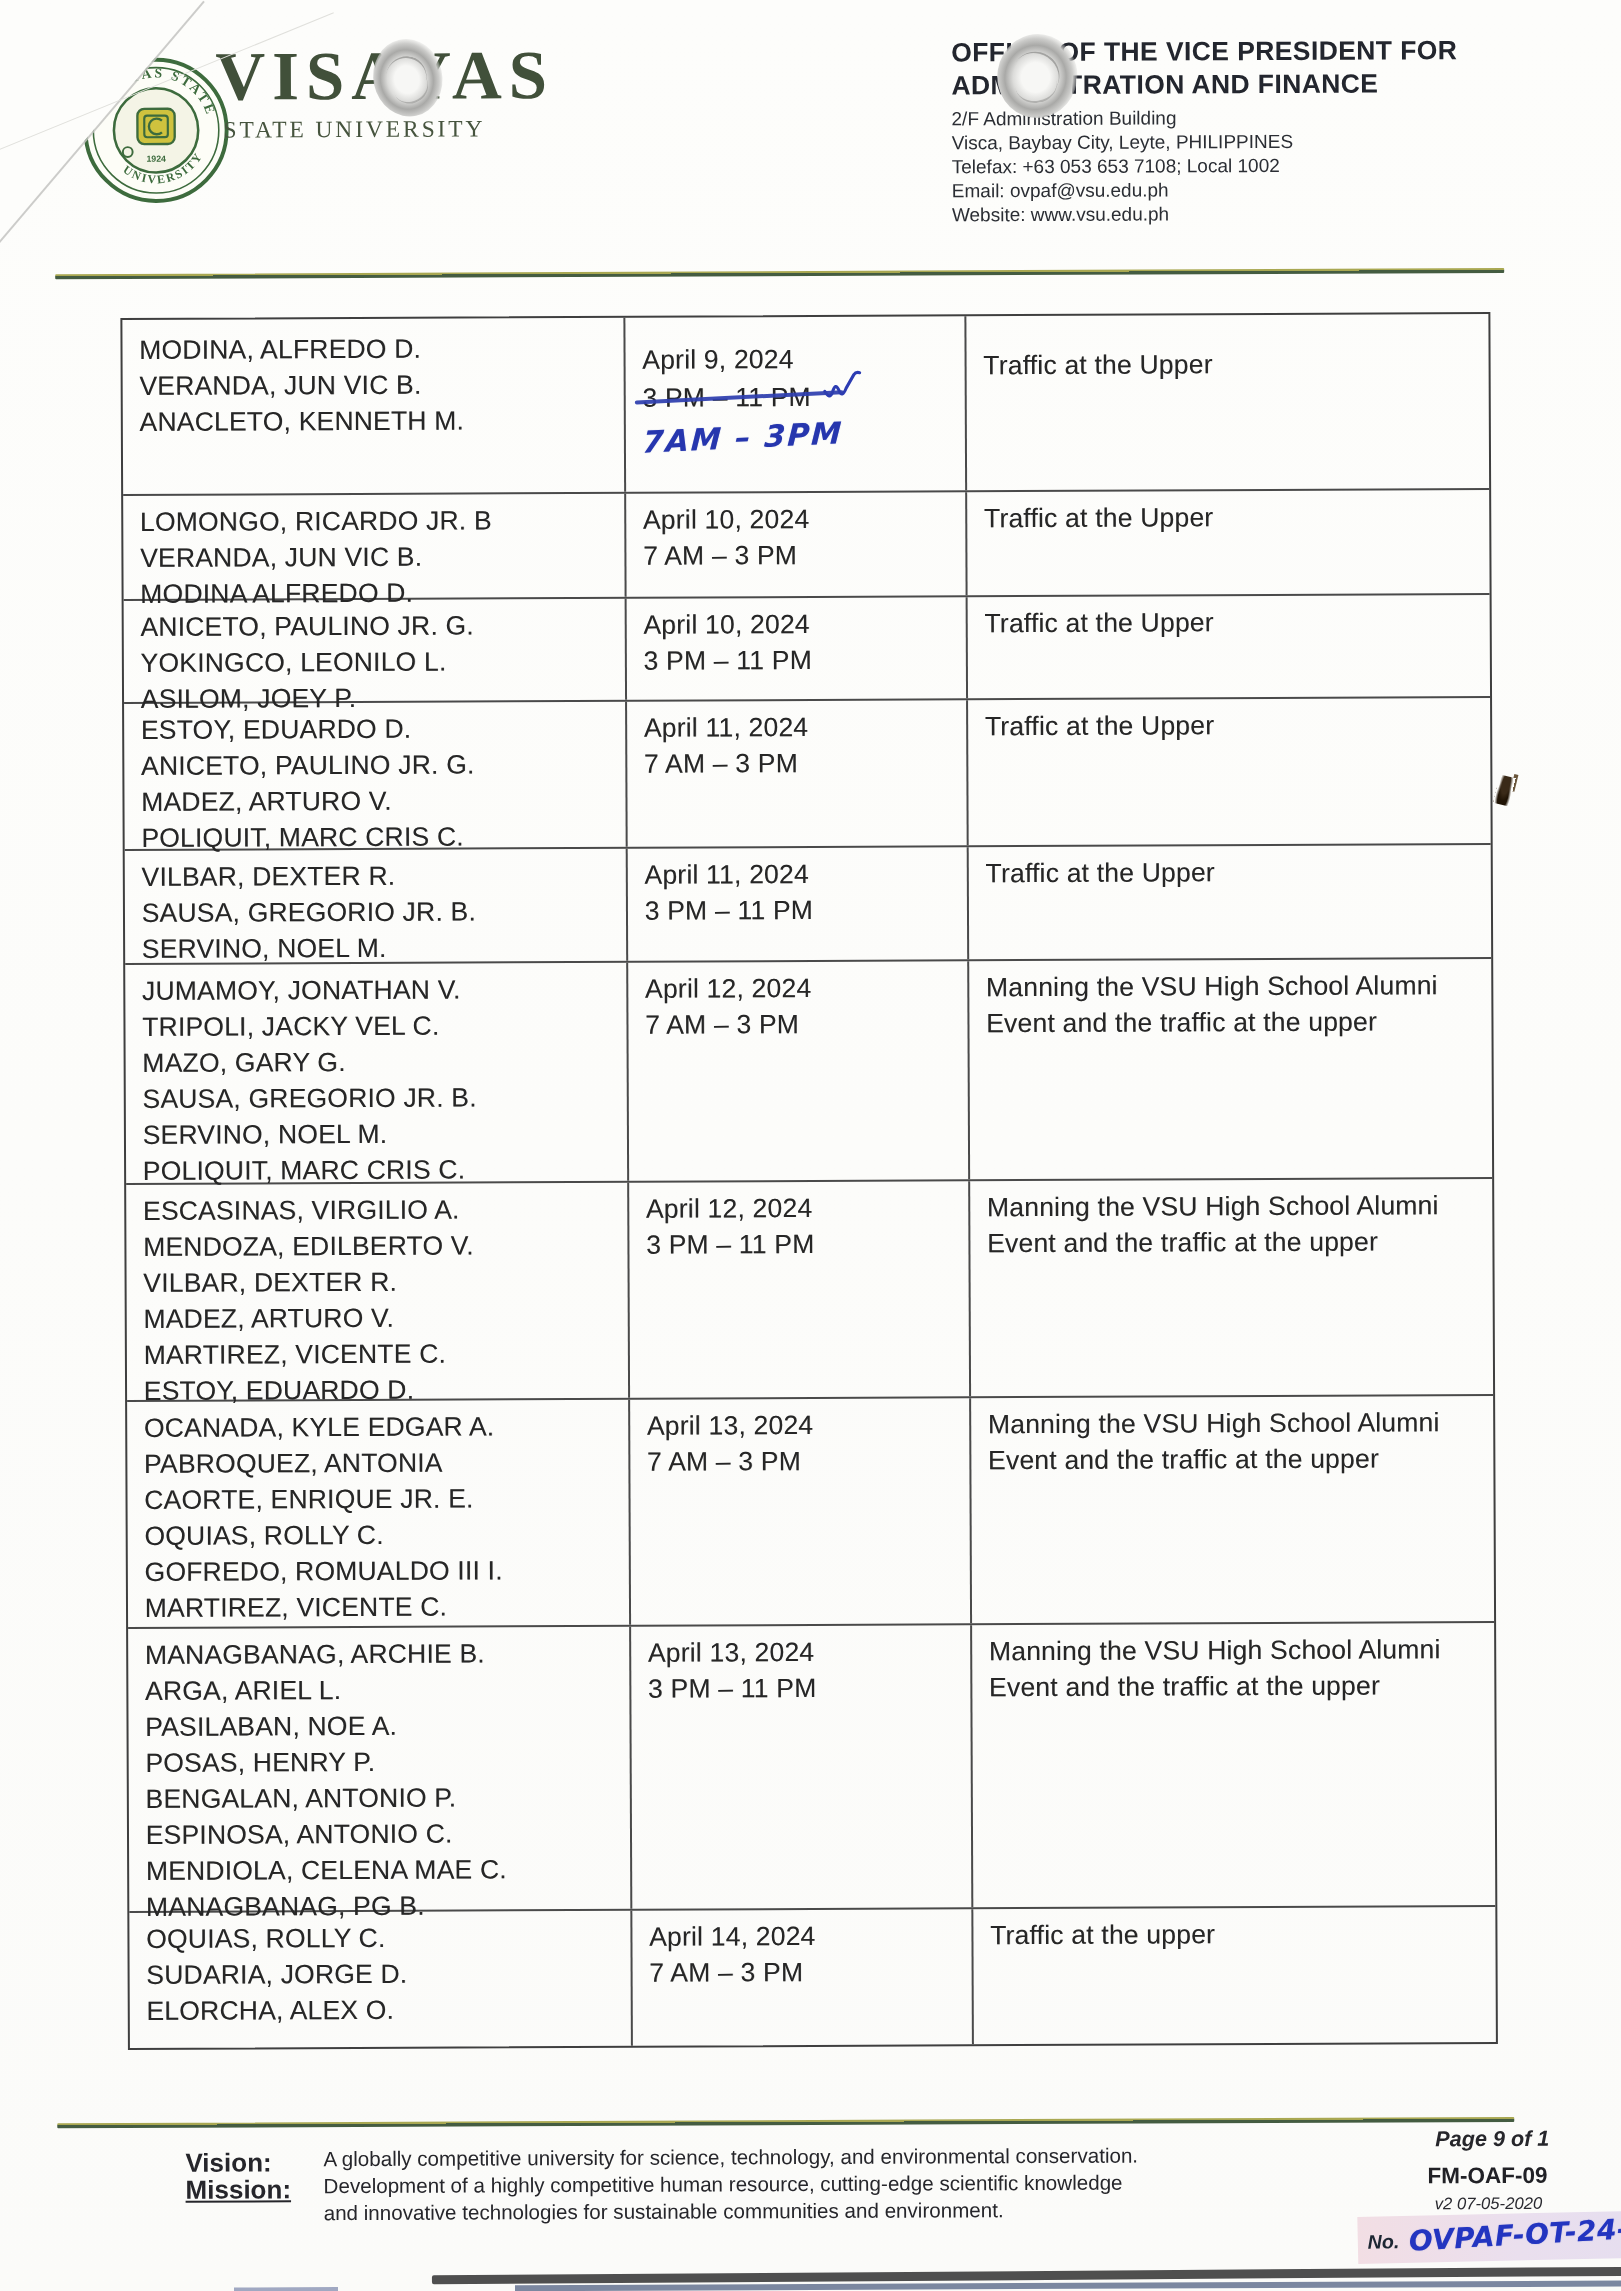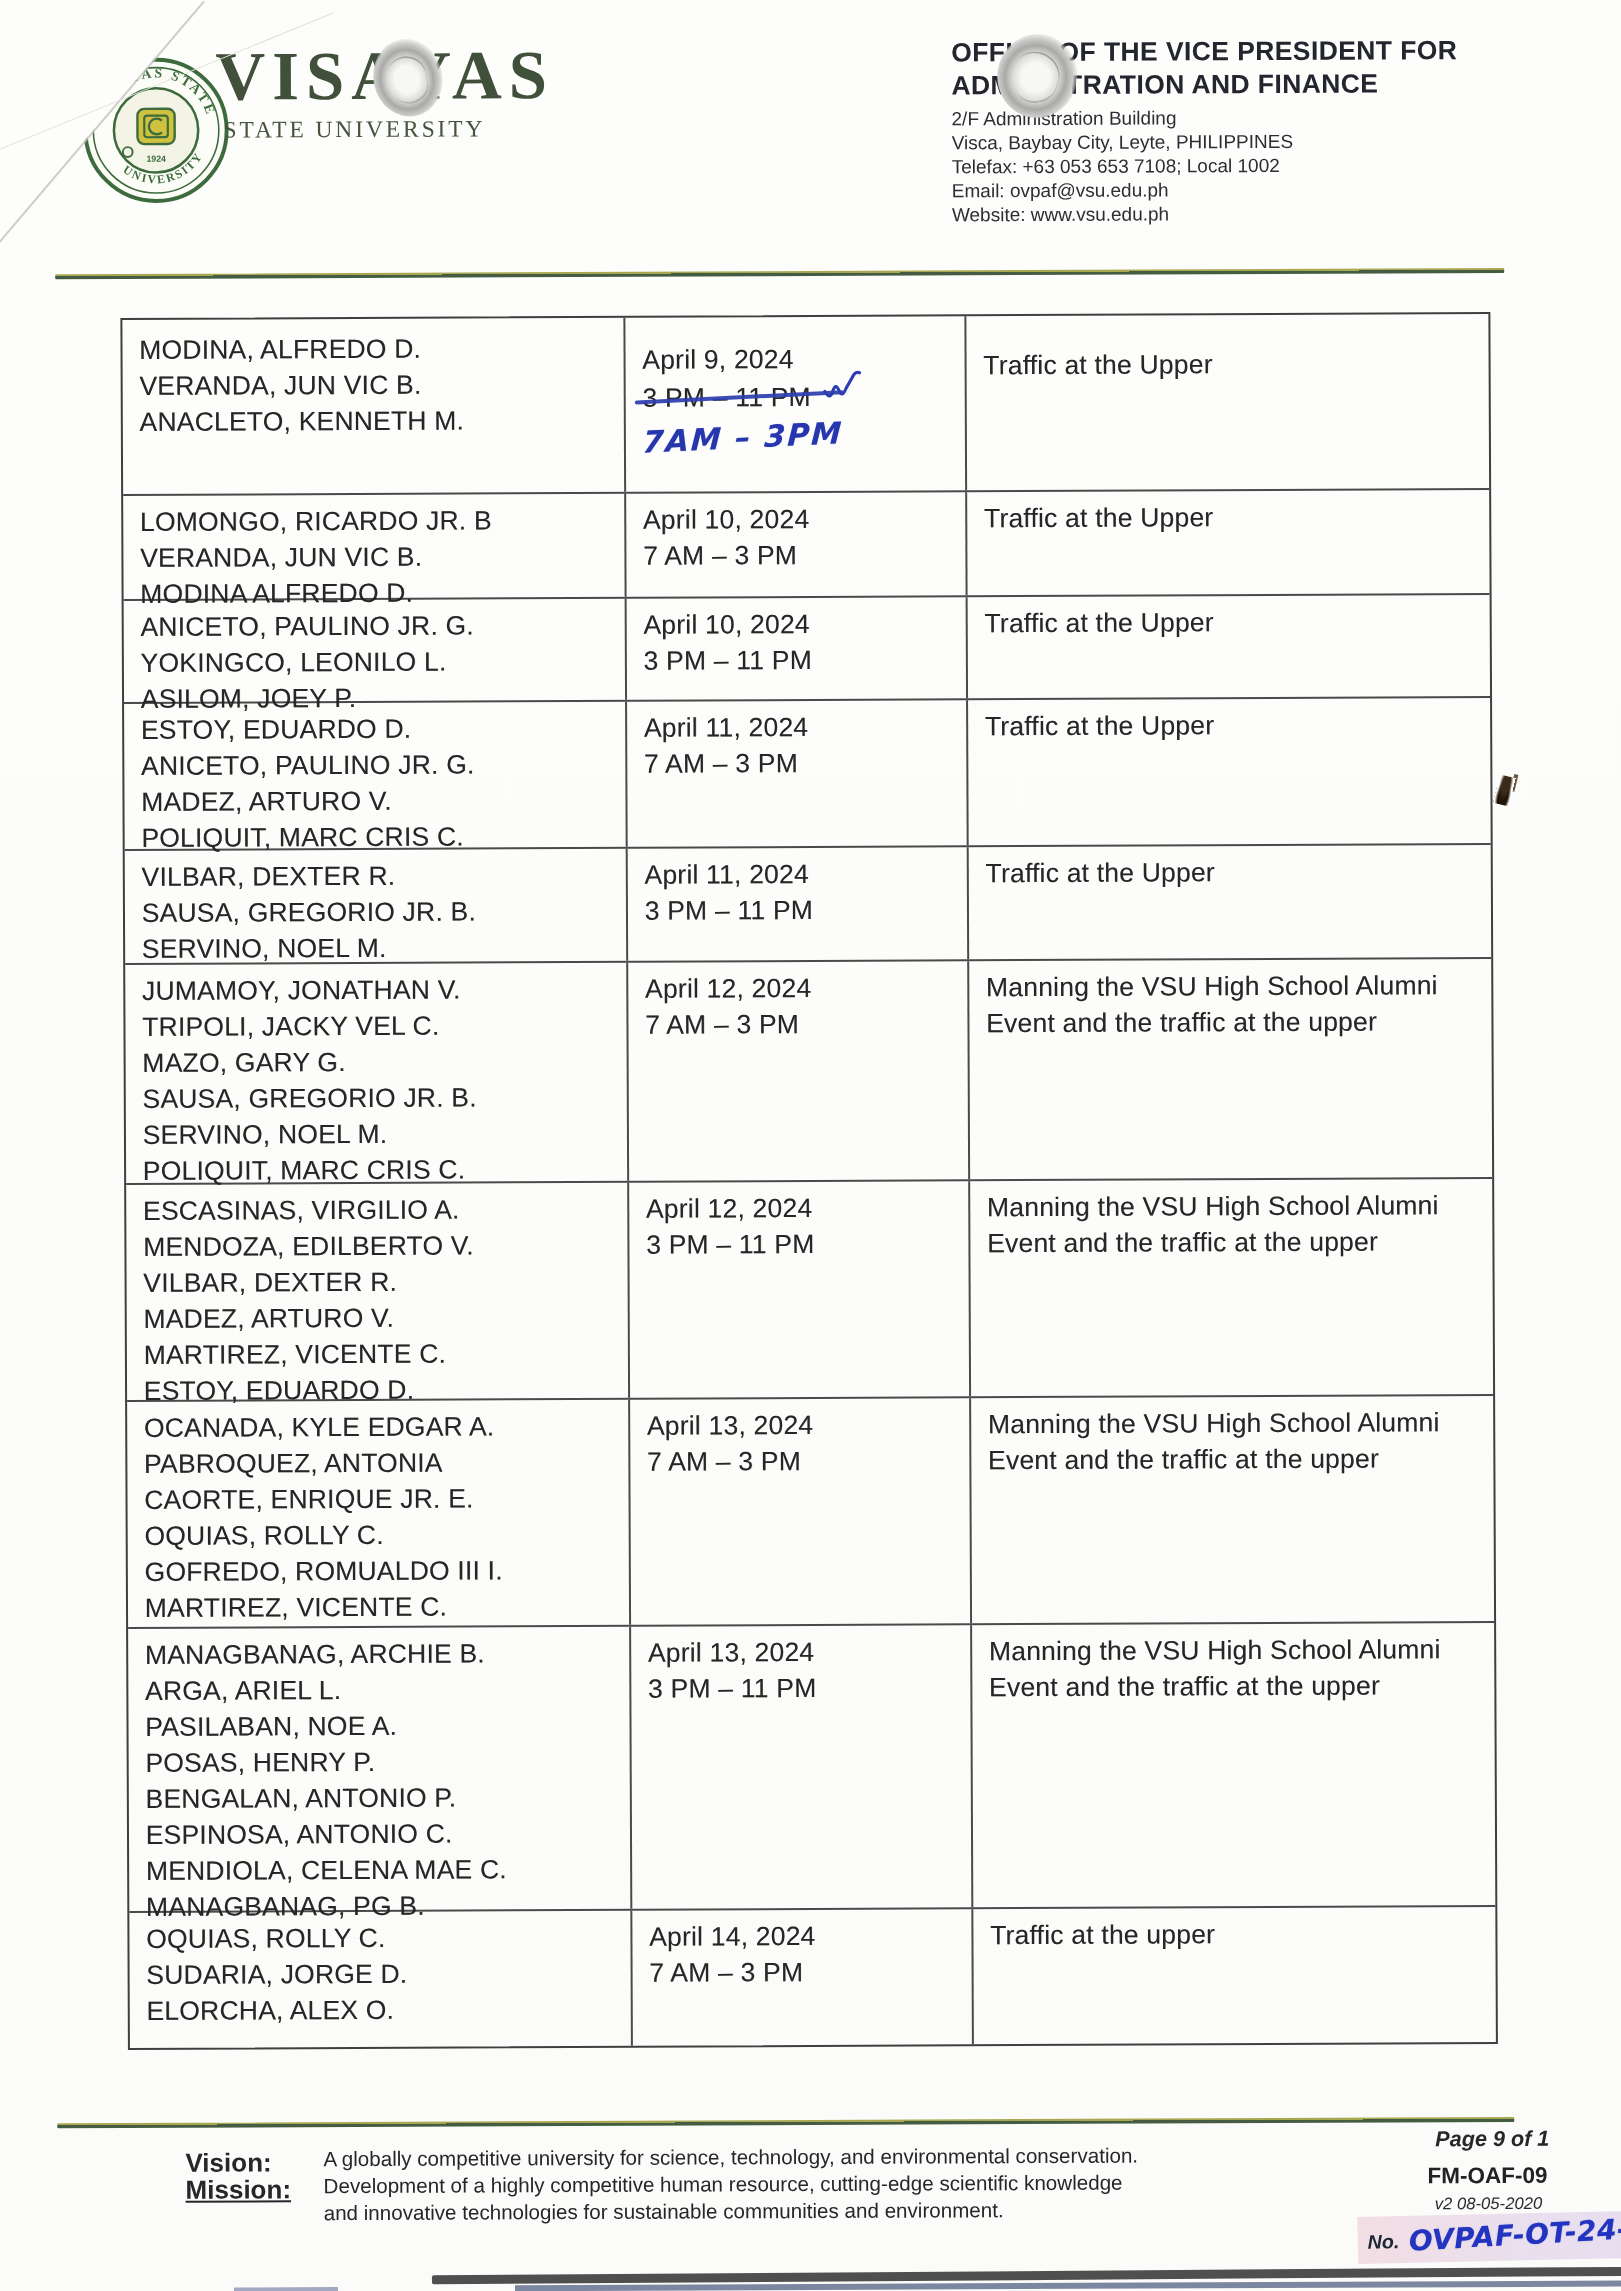--- a/index.html
+++ b/index.html
@@ -252,21 +252,21 @@
 
     <div class="rule rule-bottom"></div>
     <div class="f-label" style="top:2145px;">Vision:</div>
     <div class="f-label" style="top:2172px;text-decoration:underline;">Mission:</div>
     <div class="f-text" style="top:2145px;">A globally competitive university for science, technology, and environmental conservation.</div>
     <div class="f-text" style="top:2172px;">Development of a highly competitive human resource, cutting-edge scientific knowledge</div>
     <div class="f-text" style="top:2199px;">and innovative technologies for sustainable communities and environment.</div>
 
     <div class="page-label">Page 9 of 1</div>
     <div class="form-code">FM-OAF-09</div>
-    <div class="form-version">v2 08-05-2020</div>
+    <div class="form-version">v2 07-05-2020</div>
     <div class="no-strip">
       <span class="no-label">No.</span>
       <span class="no-value">OVPAF-OT-24-133</span>
     </div>
 
     <div class="corner-fold"></div>
     <div class="fold-edge"></div>
     <div class="fold-edge2"></div>
     <div class="hole-punch hp1">
         <div class="hp-crease"></div>

